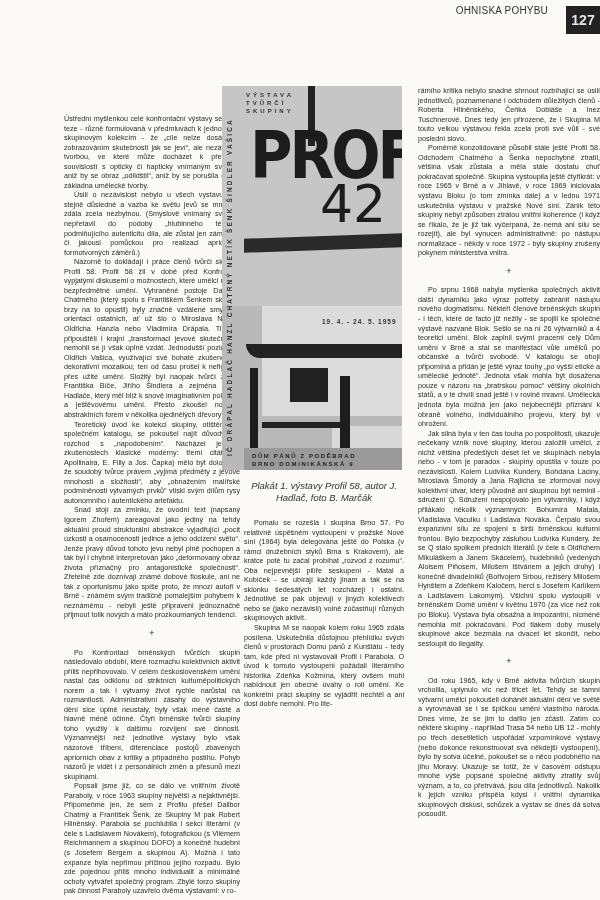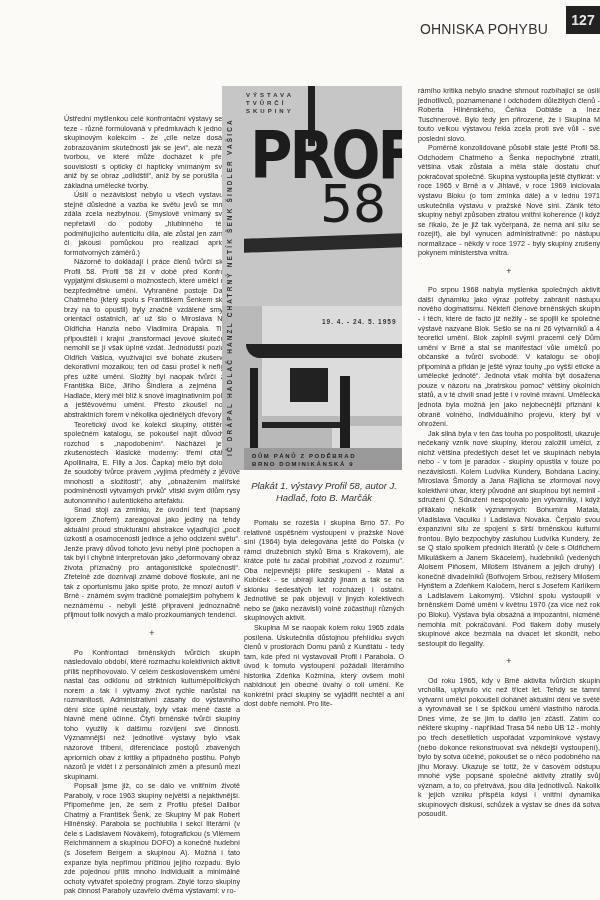--- a/index.html
+++ b/index.html
@@ -1,19 +1,19 @@
 <!DOCTYPE html>
 <html><head>
 <meta charset="utf-8">
 <style>
   html, body { margin:0; padding:0; }
   body { width:600px; height:900px; background:#fbfaf6; position:relative; overflow:hidden;
          font-family:"Liberation Sans", sans-serif; color:#2a2a2a; }
   .header { position:absolute; top:0; right:0; height:40px; width:240px; }
-  .running-head { position:absolute; right:52px; top:21px; font-size:14px; letter-spacing:0.2px; color:#333; }
+  .running-head { position:absolute; right:52px; top:5px; font-size:10px; letter-spacing:0.2px; color:#333; }
   .page-num { position:absolute; right:0; top:0; width:34px; height:28px; top:6px; background:#222; color:#e5e5e5;
               font-weight:bold; font-size:14px; text-align:center; line-height:28px; }
   .col { position:absolute; font-size:7.2px; line-height:9.55px; text-align:justify; hyphens:auto; color:#2b2b2b; }
   .col p { margin:0; text-indent:10px; }
   .col p.noindent { text-indent:0; }
   .col .sep { text-align:center; text-indent:0; margin:9px 0 9px 0; font-size:9px; }
   .col-left { left:64px; top:114px; width:176px; }
   .col-right { left:418px; top:86px; width:182px; }
 
   .poster { position:absolute; left:222px; top:86px; width:180px; height:384px; background:#b9b9b9; overflow:hidden; }
@@ -60,21 +60,21 @@
 <div class="poster">
   <div class="poster-bg1"></div>
   <div class="poster-bg2"></div>
   <div class="stem"></div>
   <div class="vystava">
     <div>VÝSTAVA</div>
     <div>TVŮRČÍ</div>
     <div>SKUPINY</div>
   </div>
   <div class="profil">PROFIL</div>
-  <div class="fiftyeight">58</div>
+  <div class="fiftyeight">42</div>
   <div class="bar1"></div>
   <div class="dates">19. 4. - 24. 5. 1959</div>
   <div class="bar2"></div>
   <div class="light-rect"></div>
   <div class="h-left"></div>
   <div class="h-block"></div>
   <div class="h-right"></div>
   <div class="h-cross"></div>
   <div class="vnames">IČ  DRÁPAL  HADLAČ  HANZL  CHATRNÝ  NETÍK  ŠENK  ŠINDLER  VAŠICA</div>
   <div class="poster-footer"></div>
@@ -85,20 +85,20 @@
 </div>
 
 <div class="caption">Plakát 1. výstavy Profil 58, autor J. Hadlač, foto B. Marčák</div>
 
 <div class="col" style="left:244px; top:518px; width:160px;">
   <p>Pomalu se rozešla i skupina Brno 57. Po relativně úspěšném vystoupení v pražské Nové síni (1964) byla delegována ještě do Polska (v rámci družebních styků Brna s Krakovem), ale krátce poté tu začal probíhat „rozvod z rozumu“. Oba nejpevnější pilíře seskupení - Matal a Kubíček - se ubírají každý jinam a tak se na sklonku šedesátých let rozcházejí i ostatní. Jednotlivě se pak objevují v jiných kolektivech nebo se (jako nezávislí) volně zúčastňují různých skupinových aktivit.</p>
   <p>Skupina M se naopak kolem roku 1965 zdála posílena. Uskutečnila důstojnou přehlídku svých členů v prostorách Domu pánů z Kunštátu - tedy tam, kde před ní vystavovali Profil i Parabola. O úvod k tomuto vystoupení požádali literárního historika Zdeňka Kožmína, který ovšem mohl nabídnout jen obecné úvahy o roli umění. Ke konkrétní práci skupiny se vyjádřit nechtěl a ani dost dobře nemohl. Pro lite-</p>
 </div>
 
 <div class="col col-right">
-  <p class="noindent">rárního kritika nebylo snadné shrnout rozbíhající se úsilí jednotlivců, poznamenané i odchodem důležitých členů - Roberta Hliněnského, Čeňka Dobiáše a Inez Tuschnerové. Bylo tedy jen přirozené, že i Skupina M touto velkou výstavou řekla zcela proti své vůli - své poslední slovo.</p>
+  <p class="noindent">rárního kritika nebylo snadné shrnout rozbíhající se úsilí jednotlivců, poznamenané i odchodem důležitých členů - Roberta Hliněnského, Čeňka Dobiáše a Inez Tuschnerové. Dnes tedy jen přirozené, že i Skupina M touto velkou výstavou řekla zcela proti své vůli - své poslední slovo.</p>
   <p>Poměrně konzolidovaně působil stále ještě Profil 58. Odchodem Chatrného a Šenka nepochybně ztratil, většina však zůstala a měla stále dostatu chuť pokračovat společně. Skupina vystoupila ještě čtyřikrát: v roce 1965 v Brně a v Jihlavě, v roce 1969 iniciovala výstavu Bloku (o tom zmínka dále) a v lednu 1971 uskutečnila výstavu v pražské Nové síni. Zánik této skupiny nebyl způsoben ztrátou vnitřní koherence (i když se říkalo, že je již tak vyčerpaná, že nemá ani sílu se rozejít), ale byl vynucen administrativně: po nástupu normalizace - někdy v roce 1972 - byly skupiny zrušeny pokynem ministerstva vnitra.</p>
   <p class="sep">+</p>
   <p>Po srpnu 1968 nabyla myšlenka společných aktivit další dynamiku jako výraz potřeby zabránit nástupu nového dogmatismu. Někteří členové brněnských skupin - i těch, které de facto již nežily - se spojili ke společné výstavě nazvané Blok. Sešlo se na ní 26 výtvarníků a 4 teoretici umění. Blok zaplnil svými pracemi celý Dům umění v Brně a stal se manifestací vůle umělců po občanské a tvůrčí svobodě. V katalogu se obojí připomíná a přidán je ještě výraz touhy „po vyšší etické a umělecké jednotě“. Jednota však mohla být dosažena pouze v názoru na „bratrskou pomoc“ většiny okolních států, a v té chvíli snad ještě i v rovině mravní. Umělecká jednota byla možná jen jako nejobecnější přiznání k obraně volného, individuálního projevu, který byl v ohrožení.</p>
   <p>Jak silná byla v ten čas touha po pospolitosti, ukazuje nečekaný vznik nové skupiny, kterou založili umělci, z nichž většina předešlých deset let ve skupinách nebyla nebo - v tom je paradox - skupiny opustila v touze po nezávislosti. Kolem Ludvíka Kundery, Bohdana Laciny, Miroslava Šmordy a Jana Rajlicha se zformoval nový kolektivní útvar, který původně ani skupinou být neminil - sdružení Q. Sdružení nespojovalo jen výtvarníky, i když přilákalo několik významných: Bohumíra Matala, Vladislava Vaculku i Ladislava Nováka. Čerpalo svou expanzivní sílu ze spojení s širší brněnskou kulturní frontou. Bylo bezpochyby zásluhou Ludvíka Kundery, že se Q stalo spolkem předních literátů (v čele s Oldřichem Mikuláškem a Janem Skácelem), hudebníků (vedených Aloisem Piňosem, Milošem Ištvánem a jejich druhy) i konečně divadelníků (Bořivojem Srbou, režiséry Milošem Hynštem a Zdeňkem Kaločem, herci s Josefem Karlíkem a Ladislavem Lakomým). Všichni spolu vystoupili v brněnském Domě umění v květnu 1970 (za více než rok po Bloku). Výstava byla obsažná a impozantní, nicméně nemohla mít pokračování. Pod tlakem doby musely skupinové akce bezmála na dvacet let skončit, nebo sestoupit do ilegality.</p>
   <p class="sep">+</p>
   <p>Od roku 1965, kdy v Brně aktivita tvůrčích skupin vrcholila, uplynulo víc než třicet let. Tehdy se tamní výtvarní umělci pokoušeli dohánět aktuální dění ve světě a vyrovnávali se i se špičkou umění vlastního národa. Dnes víme, že se jim to dařilo jen zčásti. Zatím co některé skupiny - například Trasa 54 nebo UB 12 - mohly po třech desetiletích uspořádat vzpomínkové výstavy (nebo dokonce rekonstruovat svá někdejší vystoupení), bylo by sotva účelné, pokoušet se o něco podobného na jihu Moravy. Ukazuje se totiž, že v časovém odstupu mnohé výše popsané společné aktivity ztratily svůj význam, a to, co přetrvává, jsou díla jednotlivců. Nakolik k jejich vzniku přispěla kdysi i vnitřní dynamika skupinových diskusí, schůzek a výstav se dnes dá sotva posoudit.</p>
 </div>
 
 </body></html>

